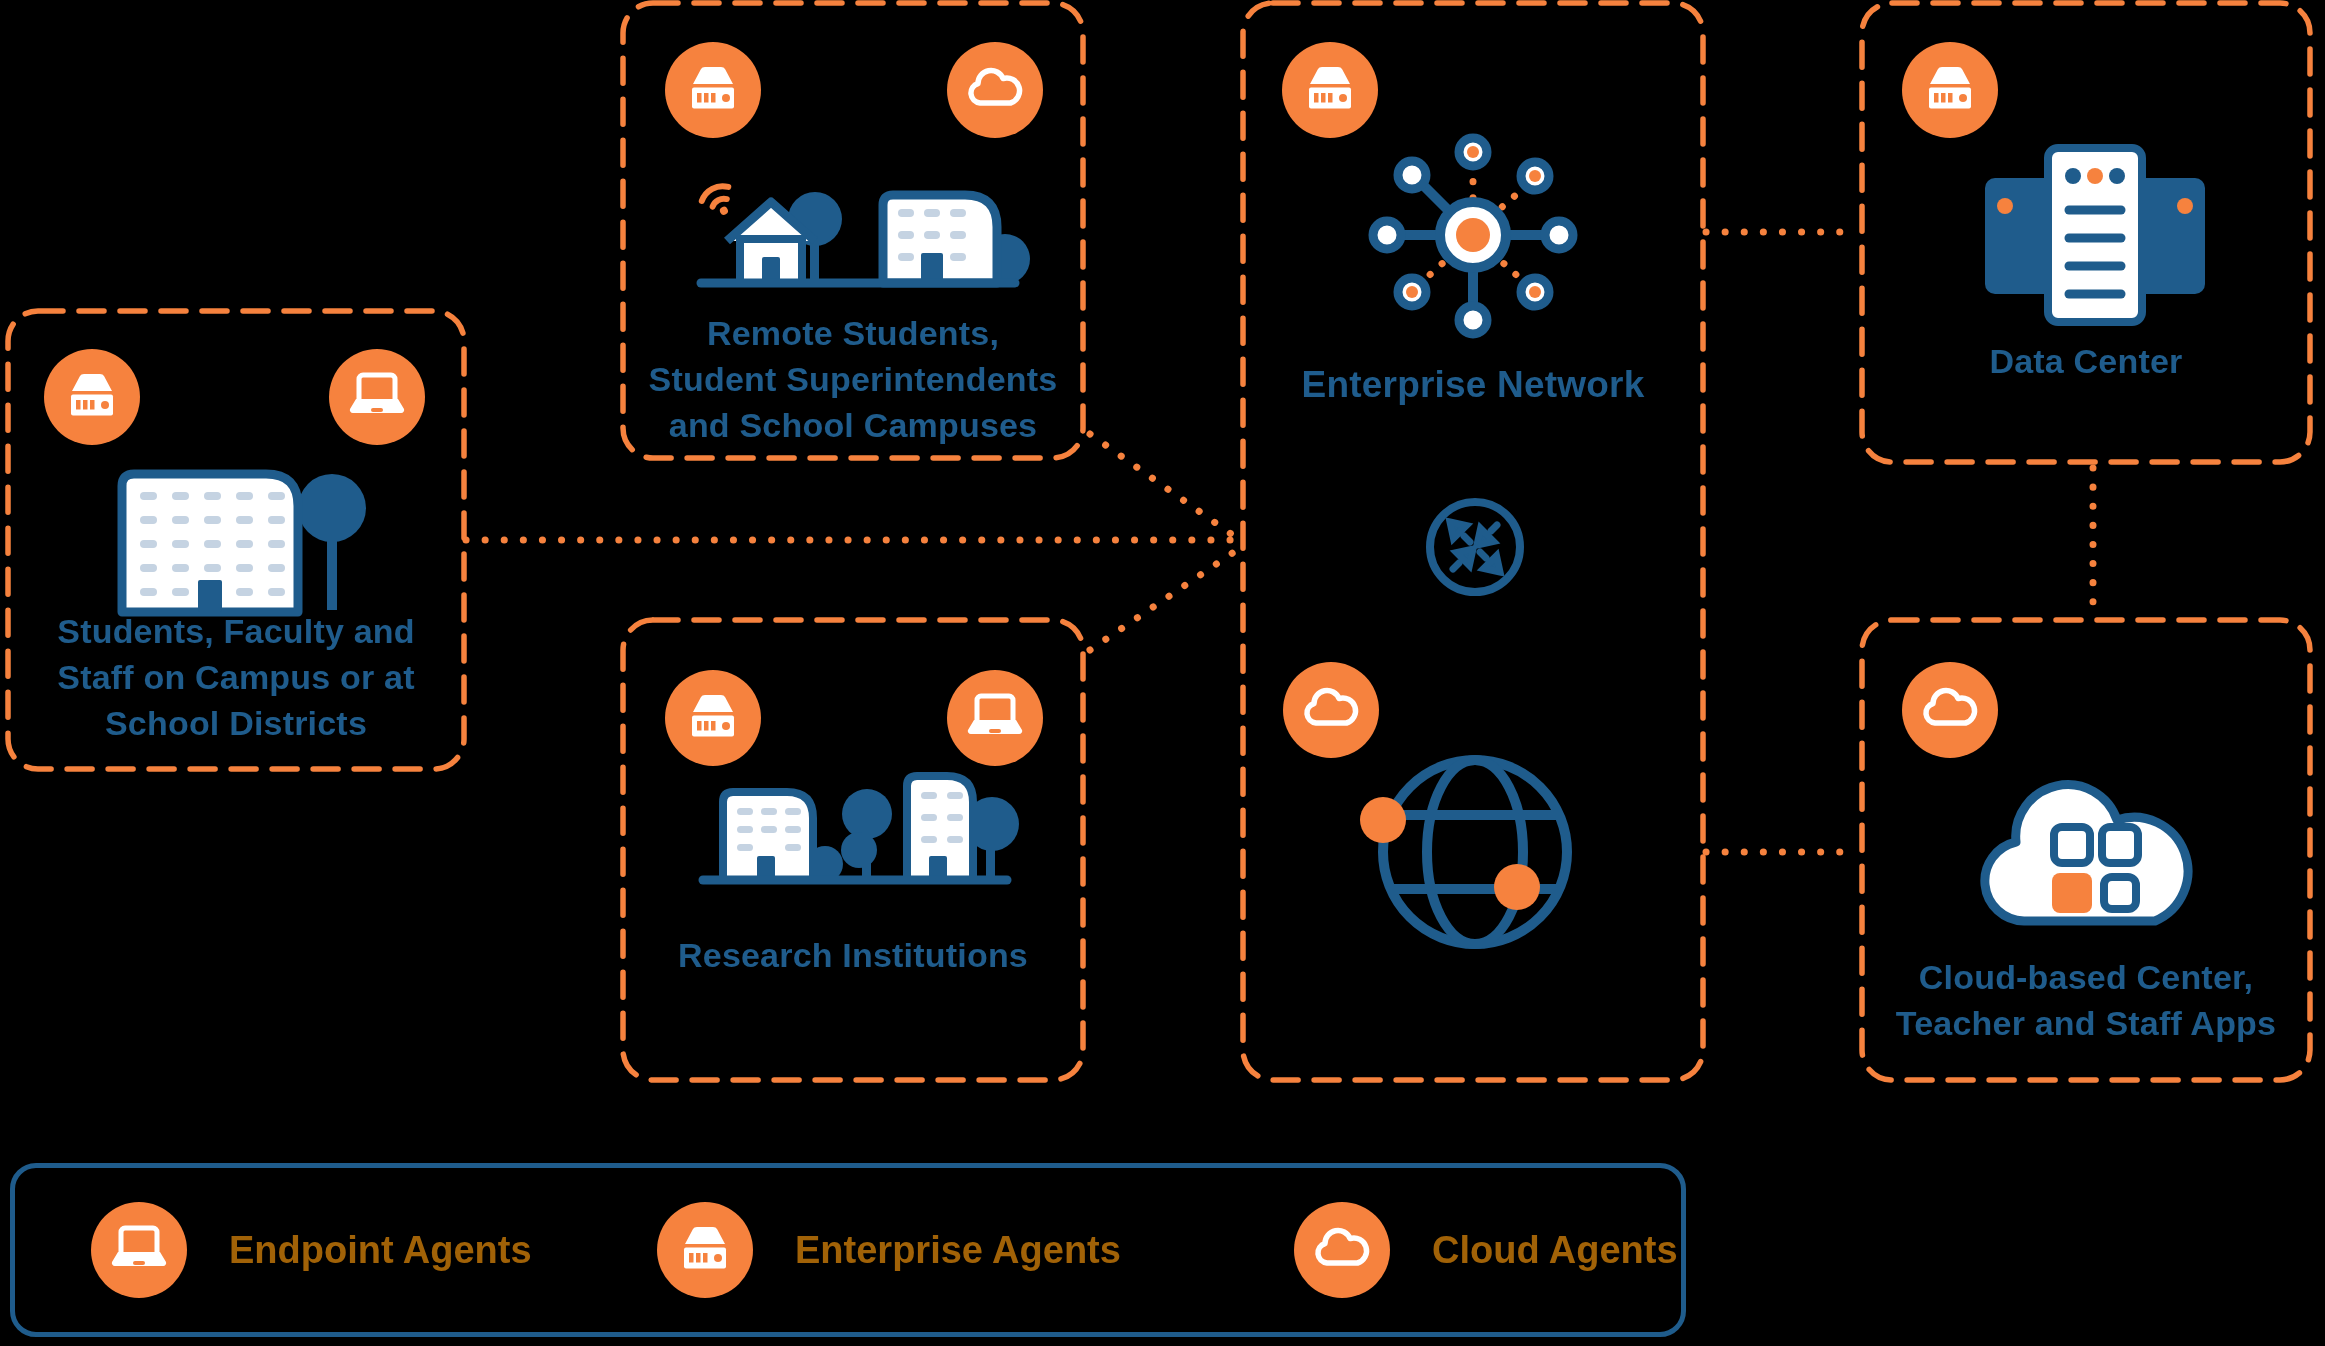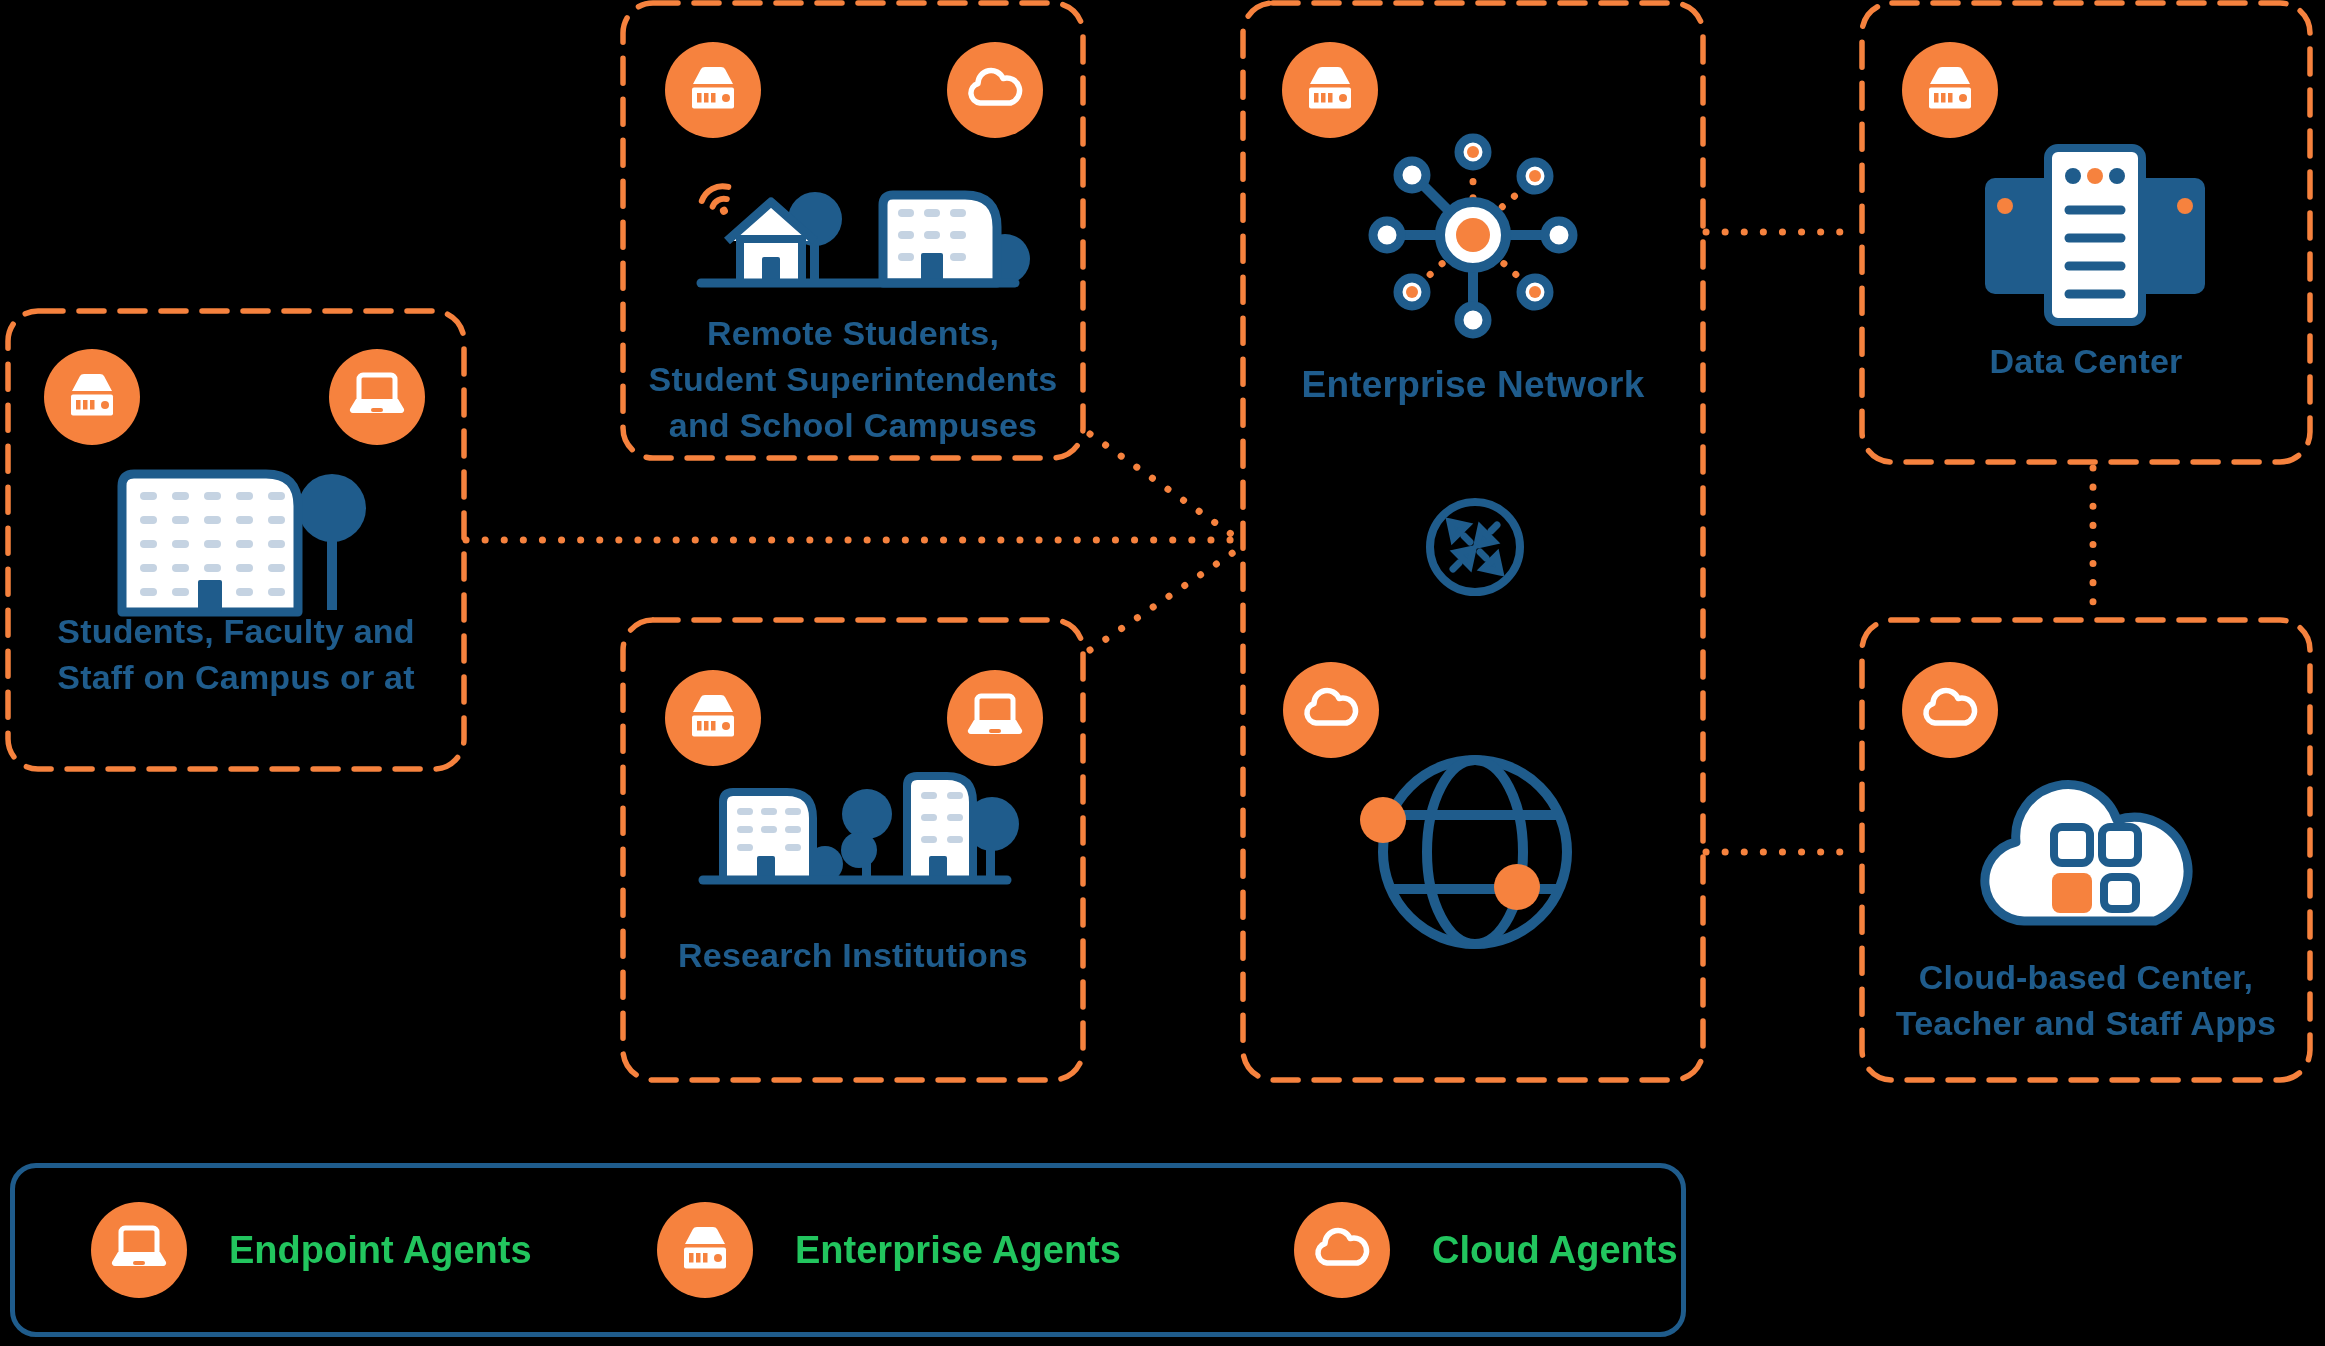--- a/index.html
+++ b/index.html
@@ -7,21 +7,21 @@
           font-family:"Liberation Sans",sans-serif;}
   .overlay{position:absolute;left:0;top:0;pointer-events:none;}
   .abs{position:absolute;}
   .agent{width:96px;height:96px;display:block;}
   .box-label{position:absolute;text-align:center;color:#1F5C8C;font-weight:700;
              font-size:34px;line-height:46px;letter-spacing:.2px;}
   .big-label{font-size:37px;}
   .legend{position:absolute;left:10px;top:1163px;width:1666px;height:164px;
           border:5px solid #1F5C8C;border-radius:26px;}
   .legend-item{position:absolute;top:34px;height:96px;display:flex;align-items:center;gap:42px;}
-  .legend-label{color:#22c55e;font-weight:700;font-size:38px;white-space:nowrap;}
+  .legend-label{color:#a16207;font-weight:700;font-size:38px;white-space:nowrap;}
   svg{overflow:visible;}
 </style>
 </head>
 <body>
 
 <div class="canvas">
 
   <svg width="0" height="0" style="position:absolute" aria-hidden="true">
     <defs>
       <symbol id="sym-enterprise" viewBox="0 0 96 96">
@@ -99,20 +99,21 @@
       <rect x="40" y="126" width="17" height="8" rx="4"></rect>
         <rect x="72" y="126" width="17" height="8" rx="4"></rect>
         <rect x="136" y="126" width="17" height="8" rx="4"></rect>
         <rect x="168" y="126" width="17" height="8" rx="4"></rect>
     </g>
     <rect x="98" y="118" width="24" height="32" fill="#1F5C8C" rx="2"></rect>
   </svg>
   <div class="box-label" style="left:8px;top:608px;width:456px">
     <div>Students, Faculty and</div>
     <div>Staff on Campus or at</div>
+    <div>School Districts</div>
   </div>
 
   <svg class="agent abs" style="left:665px;top:42px">
       <use href="#sym-enterprise"></use>
     </svg>
   <svg class="agent abs" style="left:947px;top:42px">
       <use href="#sym-cloud"></use>
     </svg>
   <svg class="abs" style="left:693px;top:175px" width="330" height="120" viewBox="0 0 330 120">
     <circle cx="122" cy="44" r="27" fill="#1F5C8C"></circle>

